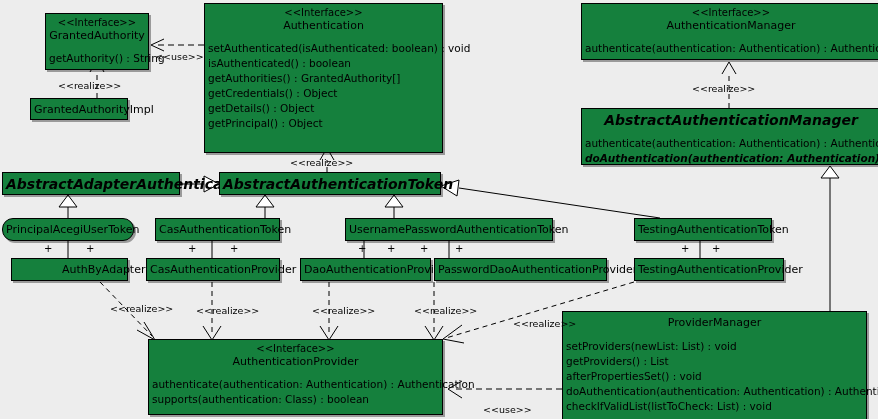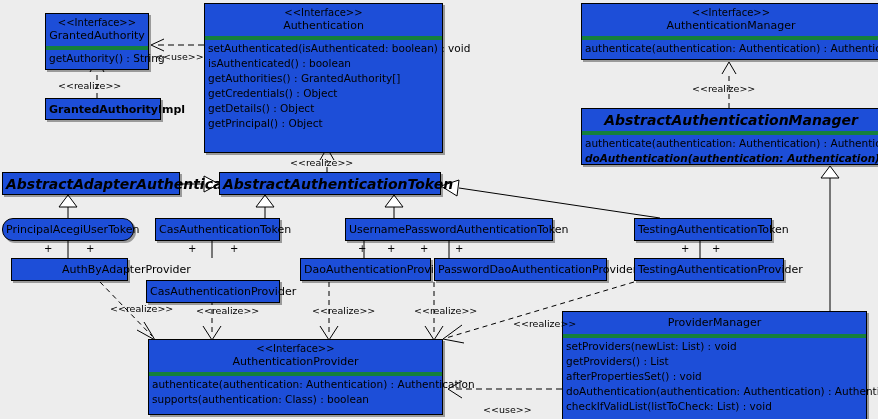--- a/index.html
+++ b/index.html
@@ -17,21 +17,21 @@
   }
   #edges {
     position: absolute;
     left: 0; top: 0;
     width: 878px;
     height: 419px;
     pointer-events: none;
   }
   .uml-box {
     position: absolute;
-    background: #1d4ed8;
+    background: #15803d;
     border: 1px solid #000000;
     box-sizing: border-box;
     box-shadow: 2px 2px 0 rgba(0,0,0,0.35);
     z-index: 5;
   }
   .hdr {
     text-align: center;
     padding: 2px 3px 3px 3px;
     box-sizing: border-box;
   }
@@ -195,21 +195,21 @@
   <div class="uml-box" style="left:45px; top:13px; width:104px; height:57px;">
     <div class="hdr">
       <span class="stereo">&lt;&lt;Interface&gt;&gt;</span>
       <span class="cname">GrantedAuthority</span>
     </div>
     <div class="members">
       <div class="member">getAuthority() : String</div>
     </div>
   </div>
 
-  <div class="uml-box" style="left:45px; top:98px; width:116px; height:22px;font-weight:bold;">
+  <div class="uml-box" style="left:30px; top:98px; width:98px; height:22px;">
     <div class="hdr one-line">
       <span class="cname">GrantedAuthorityImpl</span>
     </div>
   </div>
 
   <div class="uml-box" style="left:204px; top:3px; width:239px; height:150px;">
     <div class="hdr">
       <span class="stereo">&lt;&lt;Interface&gt;&gt;</span>
       <span class="cname">Authentication</span>
     </div>
@@ -278,21 +278,21 @@
       <span class="cname">TestingAuthenticationToken</span>
     </div>
   </div>
 
   <div class="uml-box" style="left:11px; top:258px; width:117px; height:23px;padding-left:47px;">
     <div class="hdr one-line">
       <span class="cname">AuthByAdapterProvider</span>
     </div>
   </div>
 
-  <div class="uml-box" style="left:146px; top:258px; width:134px; height:23px;margin-top:22px;">
+  <div class="uml-box" style="left:146px; top:258px; width:134px; height:23px;">
     <div class="hdr one-line">
       <span class="cname">CasAuthenticationProvider</span>
     </div>
   </div>
 
   <div class="uml-box" style="left:300px; top:258px; width:131px; height:23px;">
     <div class="hdr one-line">
       <span class="cname">DaoAuthenticationProvider</span>
     </div>
   </div>

